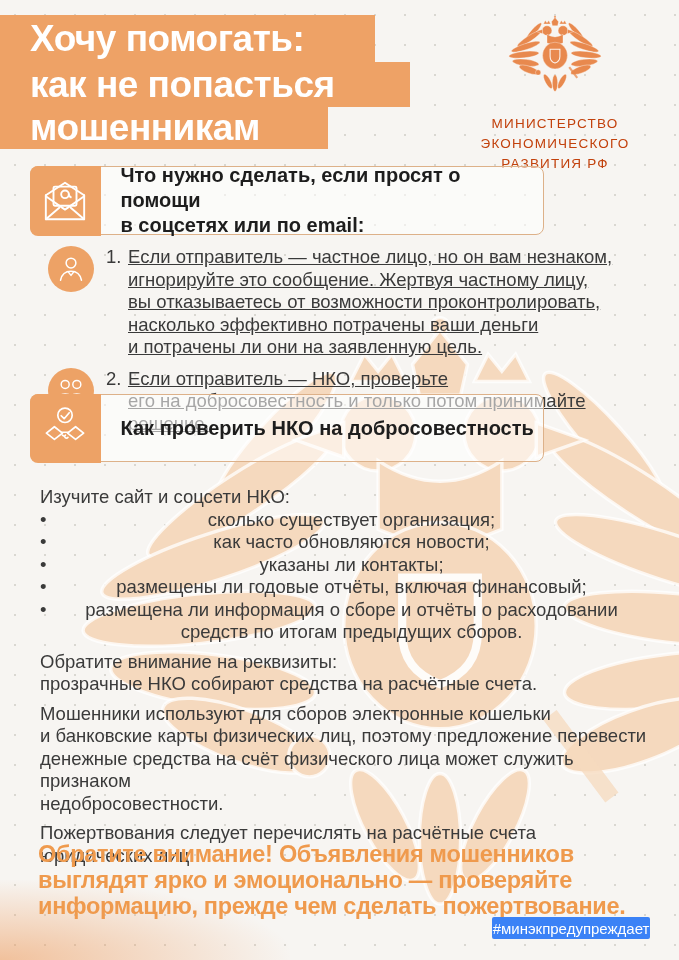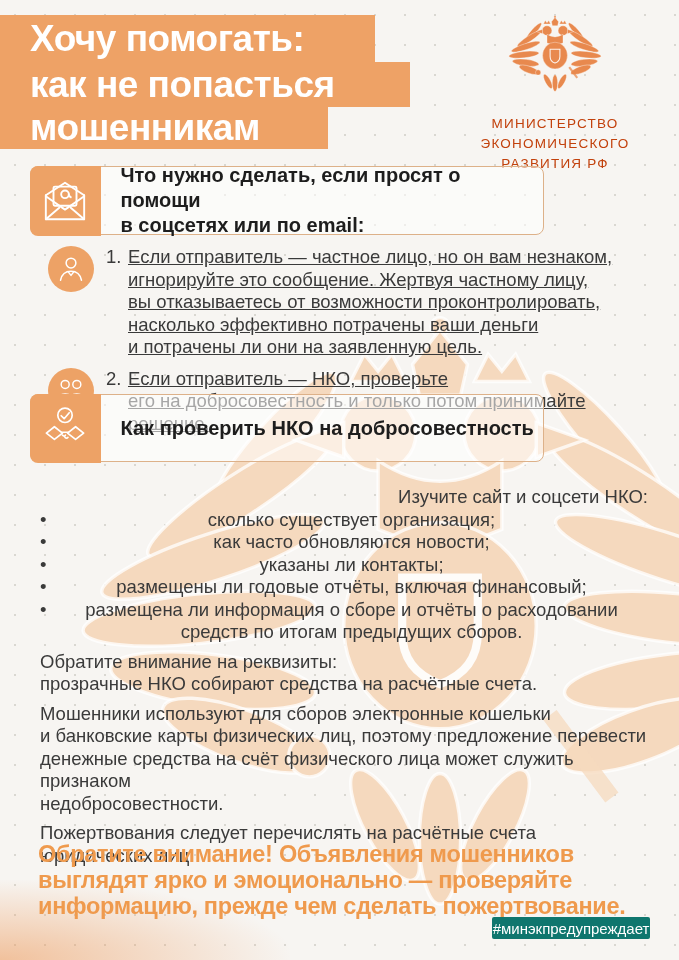--- a/index.html
+++ b/index.html
@@ -40,29 +40,29 @@
   .items{left:30px;top:246px;width:620px;z-index:2;}
   .item{display:flex;align-items:flex-start;}
   .item + .item{margin-top:9px;}
   .item-circle{flex:0 0 46px;height:46px;margin-left:18px;border-radius:50%;
     background:#eda266;display:flex;align-items:center;justify-content:center;}
   .item-body{display:flex;margin-left:12px;font-size:18.5px;line-height:22.5px;color:#3a3a3a;}
   .item-num{flex:0 0 22px;}
   .item-text{white-space:pre-line;text-decoration:underline;}
   
   .content{left:40px;top:486px;width:608px;font-size:18.5px;line-height:22.5px;z-index:2;color:#3a3a3a;}
-  .content .intro{margin:0;text-align:right;}
+  .content .intro{margin:0;}
   .content ul{list-style:none;margin:0;padding:0;}
   .content li{position:relative;padding-left:15px;white-space:pre-line;text-align:center;}
   .content li::before{content:"\2022";position:absolute;left:0;}
   .content p{margin:7px 0 0 0;white-space:pre-line;}
   
   .warning{left:38px;top:841px;width:620px;font-weight:bold;font-size:23.5px;line-height:26px;
     color:#ef9a4d;white-space:pre-line;z-index:2;letter-spacing:-0.3px;}
-  .hashtag{left:492px;top:917px;width:158px;height:22px;background:#0f766e;color:#fff;
+  .hashtag{left:492px;top:917px;width:158px;height:22px;background:#3b82f6;color:#fff;
     font-size:15px;display:flex;align-items:center;justify-content:center;z-index:2;border-radius:2px;}
   .corner-glow{left:0;bottom:0;width:290px;height:80px;z-index:1;
     background:radial-gradient(ellipse at 0% 100%,rgba(236,150,85,.55),rgba(236,150,85,0) 72%);}
   
   .white-icon{stroke:#fff;fill:none;stroke-width:2;stroke-linecap:round;stroke-linejoin:round;}
 </style>
 </head>
 <body>
 
 <svg width="0" height="0" style="position:absolute" aria-hidden="true">

